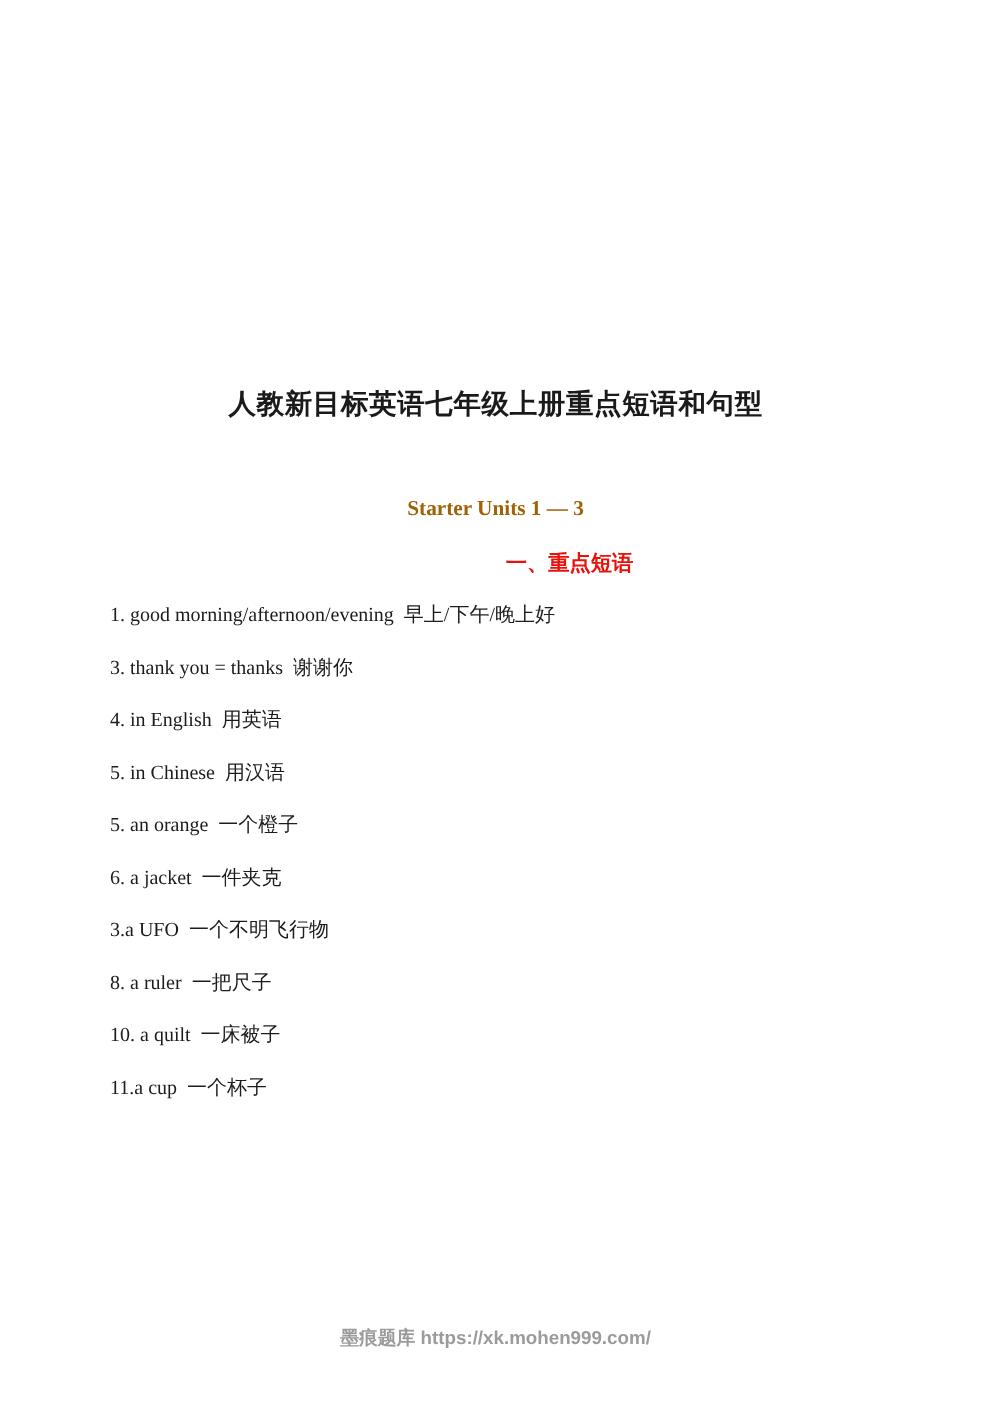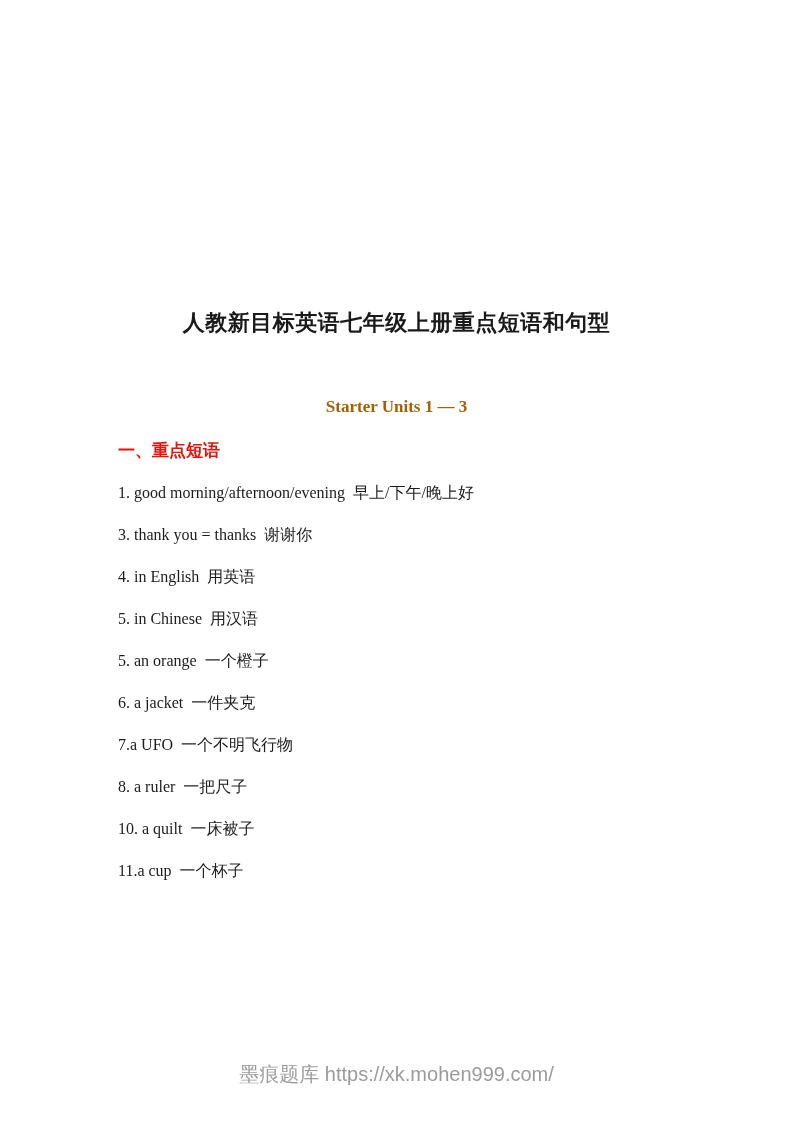--- a/index.html
+++ b/index.html
@@ -30,62 +30,64 @@
     font-size: 17px;
     line-height: 1.2;
     color: #a16207;
   }
   .sub-heading {
     margin: 23px 0 0 118px;
     font-family: "Liberation Sans", sans-serif;
     font-weight: bold;
     font-size: 17px;
     line-height: 1.2;
+    text-align: center;
   }
   .phrase-list {
-    margin: 21px 60px 0 118px;
+    margin: 21px 60px 0 88px;
   }
   .phrase {
     font-family: "Liberation Serif", serif;
     font-size: 16px;
     line-height: 21px;
     margin-bottom: 21px;
     color: #1c1c1c;
     white-space: pre-wrap;
   }
   .footer {
     position: absolute;
     top: 1062px;
     left: 0;
     width: 100%;
     text-align: center;
     font-family: "Liberation Sans", sans-serif;
-    font-size: 20px;
+    font-size: 15px;
     line-height: 1.25;
+    font-weight: bold;
   }
 </style>
 </head>
 <body>
 
 <div class="page">
 
   <h1 class="doc-title">人教新目标英语七年级上册重点短语和句型</h1>
 
   <h2 class="section-title">Starter Units 1 — 3</h2>
 
   <h3 class="sub-heading" style="color: rgb(232, 18, 10);">一、重点短语</h3>
 
   <div class="phrase-list">
     <div class="phrase">1. good morning/afternoon/evening  早上/下午/晚上好</div>
     <div class="phrase">3. thank you = thanks  谢谢你</div>
     <div class="phrase">4. in English  用英语</div>
     <div class="phrase">5. in Chinese  用汉语</div>
     <div class="phrase">5. an orange  一个橙子</div>
     <div class="phrase">6. a jacket  一件夹克</div>
-    <div class="phrase">7.a UFO  一个不明飞行物</div>
+    <div class="phrase">3.a UFO  一个不明飞行物</div>
     <div class="phrase">8. a ruler  一把尺子</div>
     <div class="phrase">10. a quilt  一床被子</div>
     <div class="phrase">11.a cup  一个杯子</div>
   </div>
 
   <div class="footer" style="color: rgb(155, 155, 155);">
     <span>墨痕题库 https://xk.mohen999.com/</span>
   </div>
 
 </div>

